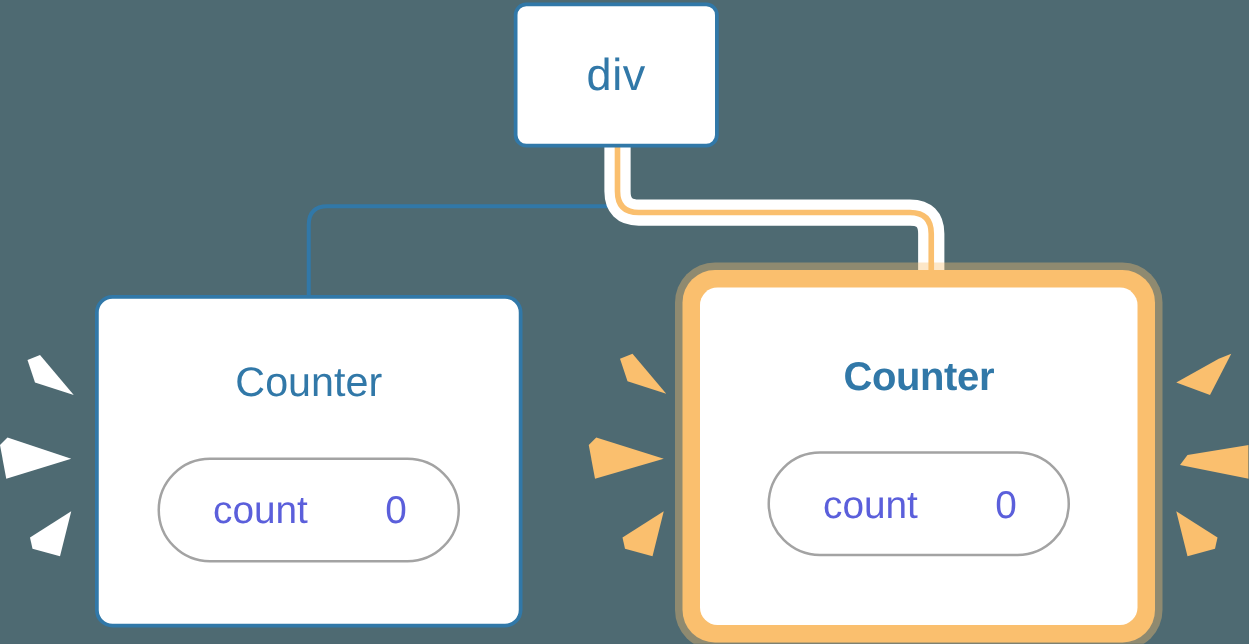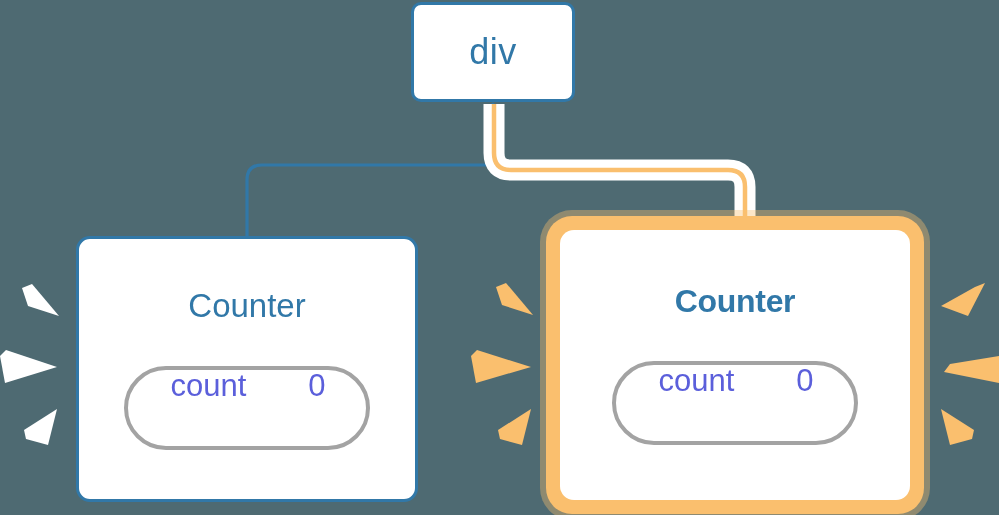--- a/index.html
+++ b/index.html
@@ -37,21 +37,21 @@
   
   .node {
     position: absolute;
     background: #FFFFFF;
     box-sizing: border-box;
   }
   .div-node {
     left: 411px;
     top: 2px;
     width: 164px;
-    height: 100px;
+    height: 116px;
     border: 3px solid #3178A8;
     border-radius: 10px;
     display: flex;
     align-items: center;
     justify-content: center;
   }
   .div-label {
     color: #3178A8;
     font-size: 36px;
     letter-spacing: 0.5px;
@@ -102,22 +102,22 @@
   }
   .counter-title.bold {
     font-weight: 700;
     font-size: 32px;
     letter-spacing: -0.3px;
   }
 
   
   .pill {
     display: flex;
-    align-items: flex-start;
-    border: 4px solid #a3a3a3;
+    align-items: center;
+    border: 2px solid #a3a3a3;
     border-radius: 999px;
     height: 84px;
     box-sizing: border-box;
     overflow: hidden;
   }
   .pill-left {
     display: flex;
     align-items: center;
     justify-content: center;
     padding: 0 30px 0 42px;

